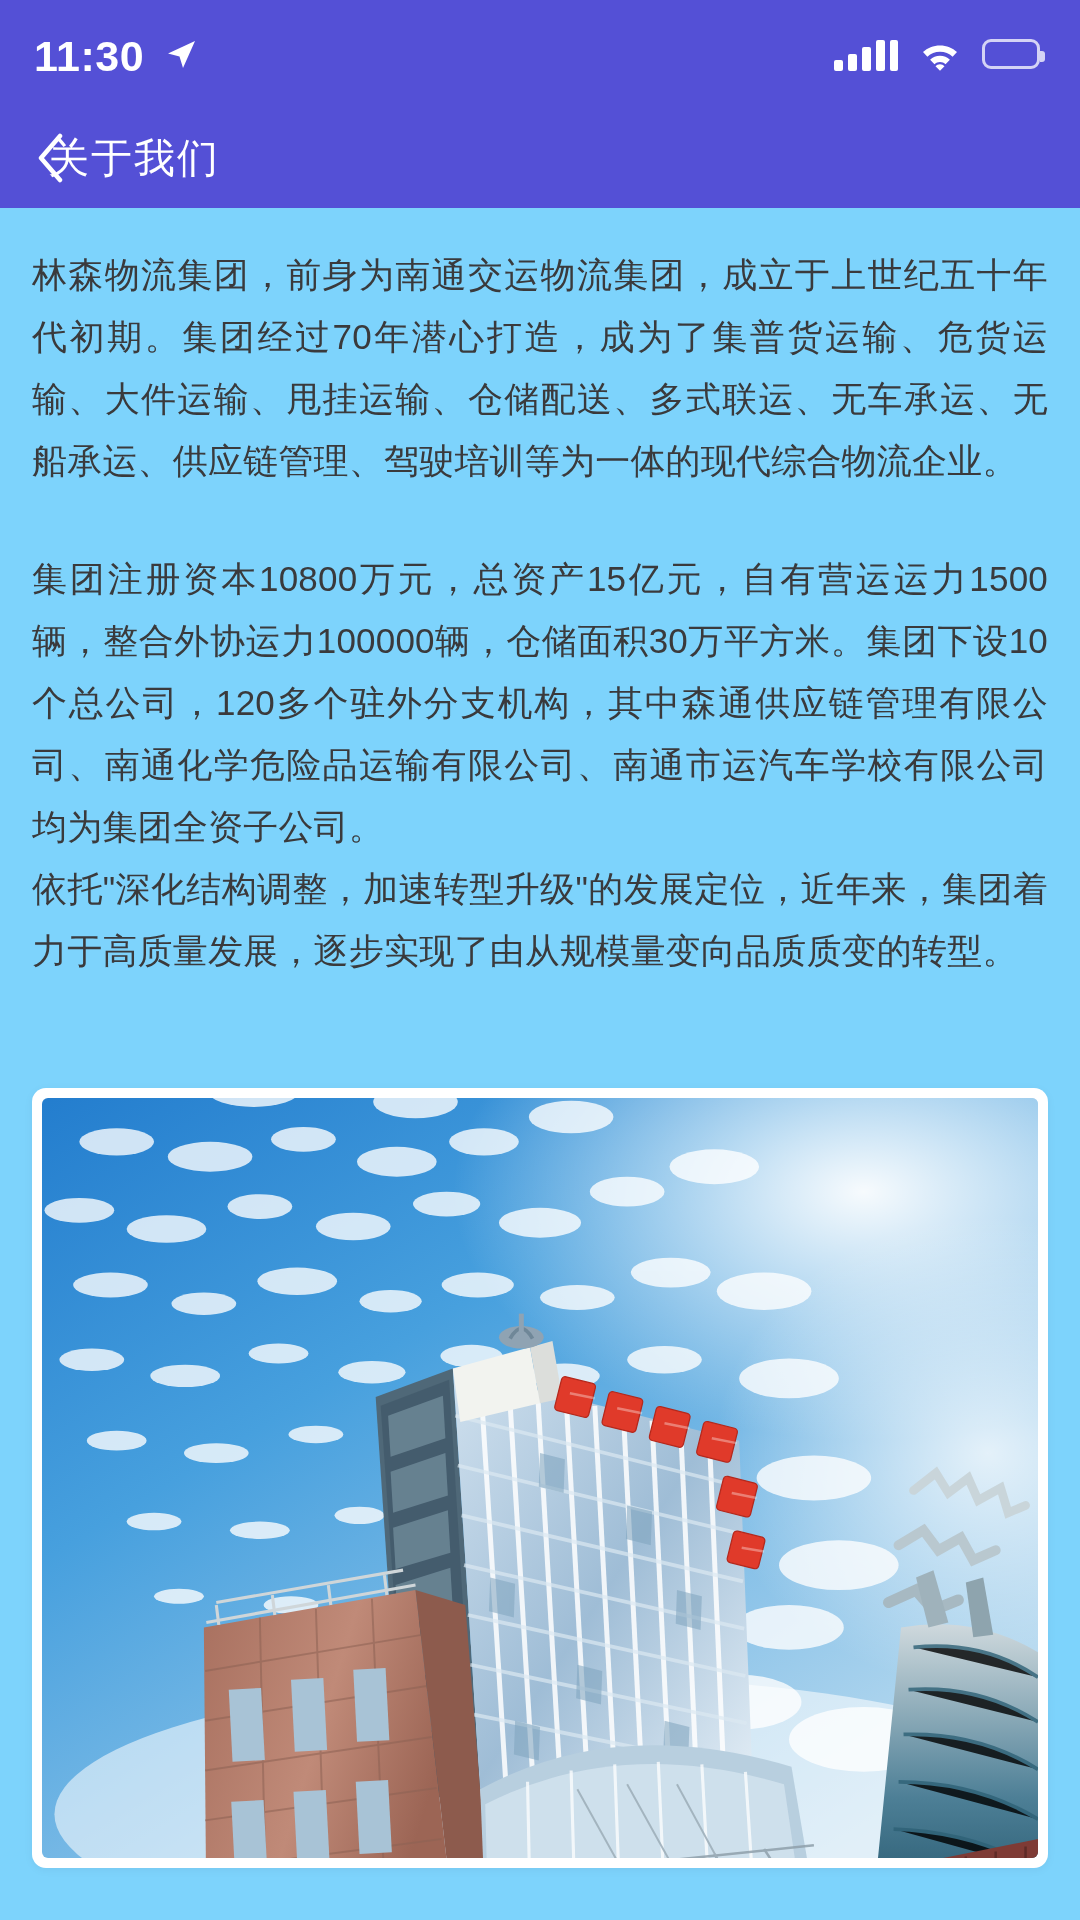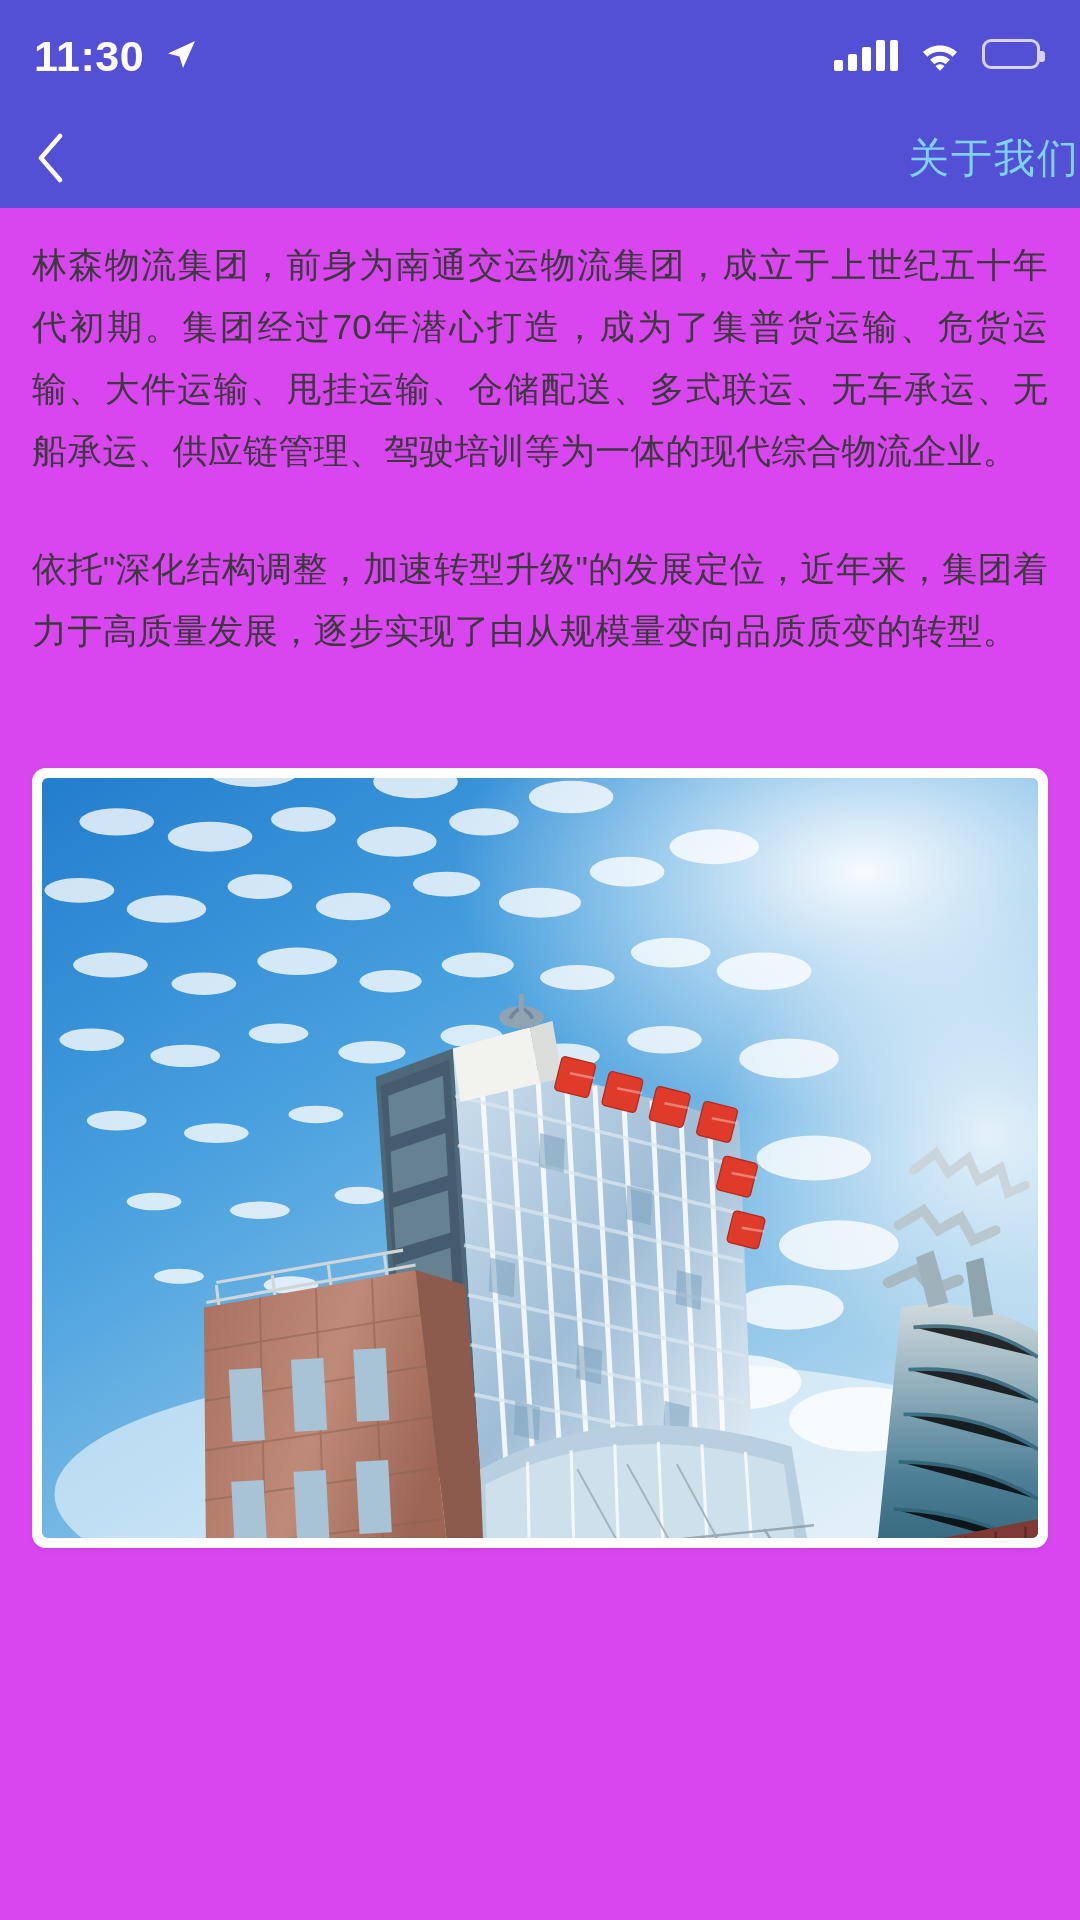--- a/index.html
+++ b/index.html
@@ -74,34 +74,34 @@
   }
   .back-btn {
     width: 100px; height: 100px;
     display: flex; align-items: center; justify-content: center;
     cursor: pointer;
   }
   .chev { width: 30px; height: 50px; display: block; }
   .nav-title {
     position: absolute;
     left: 0; right: 0;
-    text-align: right;
-    color: #7dd3fc;
+    text-align: left;
+    color: #ffffff;
     font-size: 41px;
     letter-spacing: 2px;
     font-weight: 400;
     pointer-events: none;
     margin-left: 48px;
   }
 
   
   .content {
     height: calc(1920px - 208px);
-    background: #d946ef;
-    padding: 26px 32px 0 32px;
+    background: #7dd3fc;
+    padding: 36px 32px 0 32px;
     overflow: hidden;
   }
   .para {
     color: #3a3a3c;
     font-size: 35px;
     line-height: 62px;
     letter-spacing: 0.2px;
     text-align: justify;
     word-break: break-all;
   }
@@ -168,20 +168,21 @@
     </span>
   </div>
   <div class="nav-title">关于我们</div>
 </div>
 
 <div class="content">
 
   <p class="para">林森物流集团，前身为南通交运物流集团，成立于上世纪五十年代初期。集团经过70年潜心打造，成为了集普货运输、危货运输、大件运输、甩挂运输、仓储配送、多式联运、无车承运、无船承运、供应链管理、驾驶培训等为一体的现代综合物流企业。</p>
   <div class="gap-lg"></div>
 
+  <p class="para">集团注册资本10800万元，总资产15亿元，自有营运运力1500辆，整合外协运力100000辆，仓储面积30万平方米。集团下设10个总公司，120多个驻外分支机构，其中森通供应链管理有限公司、南通化学危险品运输有限公司、南通市运汽车学校有限公司均为集团全资子公司。</p>
   <div class="gap-sm"></div>
 
   <p class="para">依托"深化结构调整，加速转型升级"的发展定位，近年来，集团着力于高质量发展，逐步实现了由从规模量变向品质质变的转型。</p>
   <div class="gap-lg"></div>
 
 
   <div class="photo-card">
     <div class="photo">
       <svg viewBox="0 0 800 700" preserveAspectRatio="xMidYMid slice" aria-hidden="true">
         <defs>

